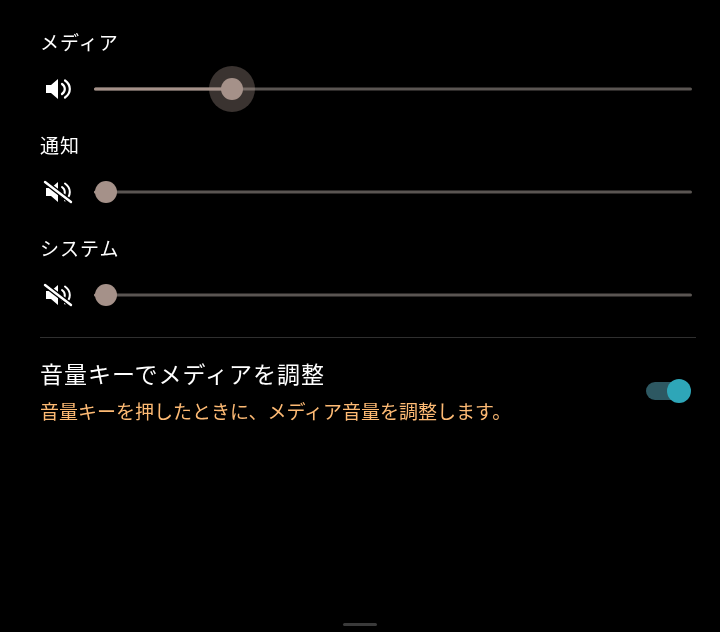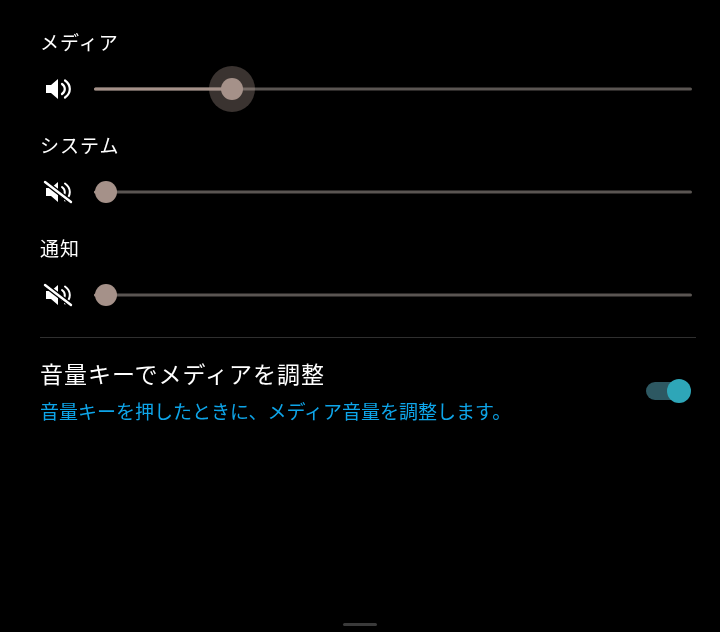--- a/index.html
+++ b/index.html
@@ -96,21 +96,21 @@
   }
   .setting-text { flex:1; padding-right:20px; }
   .setting-title {
     font-size: 23px;
     letter-spacing: 1px;
     margin-bottom: 6px;
   }
   .setting-desc {
     font-size: 19px;
     line-height: 1.55;
-    color: #0ea5e9;
+    color: #fdba74;
   }
   .toggle {
     width: 42px;
     height: 18px;
     background: #2d5862;
     border-radius: 9px;
     position: relative;
     flex: none;
   }
   .toggle .knob {
@@ -175,51 +175,51 @@
       <div class="slider">
         <div class="track"></div>
           <div class="track-fill" style="width: 23%;"></div>
           <div class="thumb halo" style="left: 23%;"></div>
       </div>
     </div>
   </div>
 
 
   <div class="vol-row">
+    <div class="vol-label">通知</div>
+    <div class="slider-line">
+      <span class="vol-icon">
+        <svg viewBox="0 0 30 28" width="32" height="28">
+            <use href="#ico-mute"></use>
+          </svg>
+      </span>
+      <div class="slider">
+        <div class="track"></div>
+          <div class="track-fill" style="width: 2%;"></div>
+          <div class="thumb" style="left: 2%;"></div>
+      </div>
+    </div>
+  </div>
+
+  <div class="vol-row">
     <div class="vol-label">システム</div>
     <div class="slider-line">
       <span class="vol-icon">
         <svg viewBox="0 0 30 28" width="32" height="28">
             <use href="#ico-mute"></use>
           </svg>
       </span>
       <div class="slider">
         <div class="track"></div>
           <div class="track-fill" style="width: 2%;"></div>
           <div class="thumb" style="left: 2%;"></div>
       </div>
     </div>
   </div>
 
-  <div class="vol-row">
-    <div class="vol-label">通知</div>
-    <div class="slider-line">
-      <span class="vol-icon">
-        <svg viewBox="0 0 30 28" width="32" height="28">
-            <use href="#ico-mute"></use>
-          </svg>
-      </span>
-      <div class="slider">
-        <div class="track"></div>
-          <div class="track-fill" style="width: 2%;"></div>
-          <div class="thumb" style="left: 2%;"></div>
-      </div>
-    </div>
-  </div>
-
   <div class="divider"></div>
 
   <div class="setting-row">
     <div class="setting-text">
       <div class="setting-title">音量キーでメディアを調整</div>
       <div class="setting-desc">音量キーを押したときに、メディア音量を調整します。</div>
     </div>
     <div class="toggle">
       <div class="knob"></div>
     </div>

